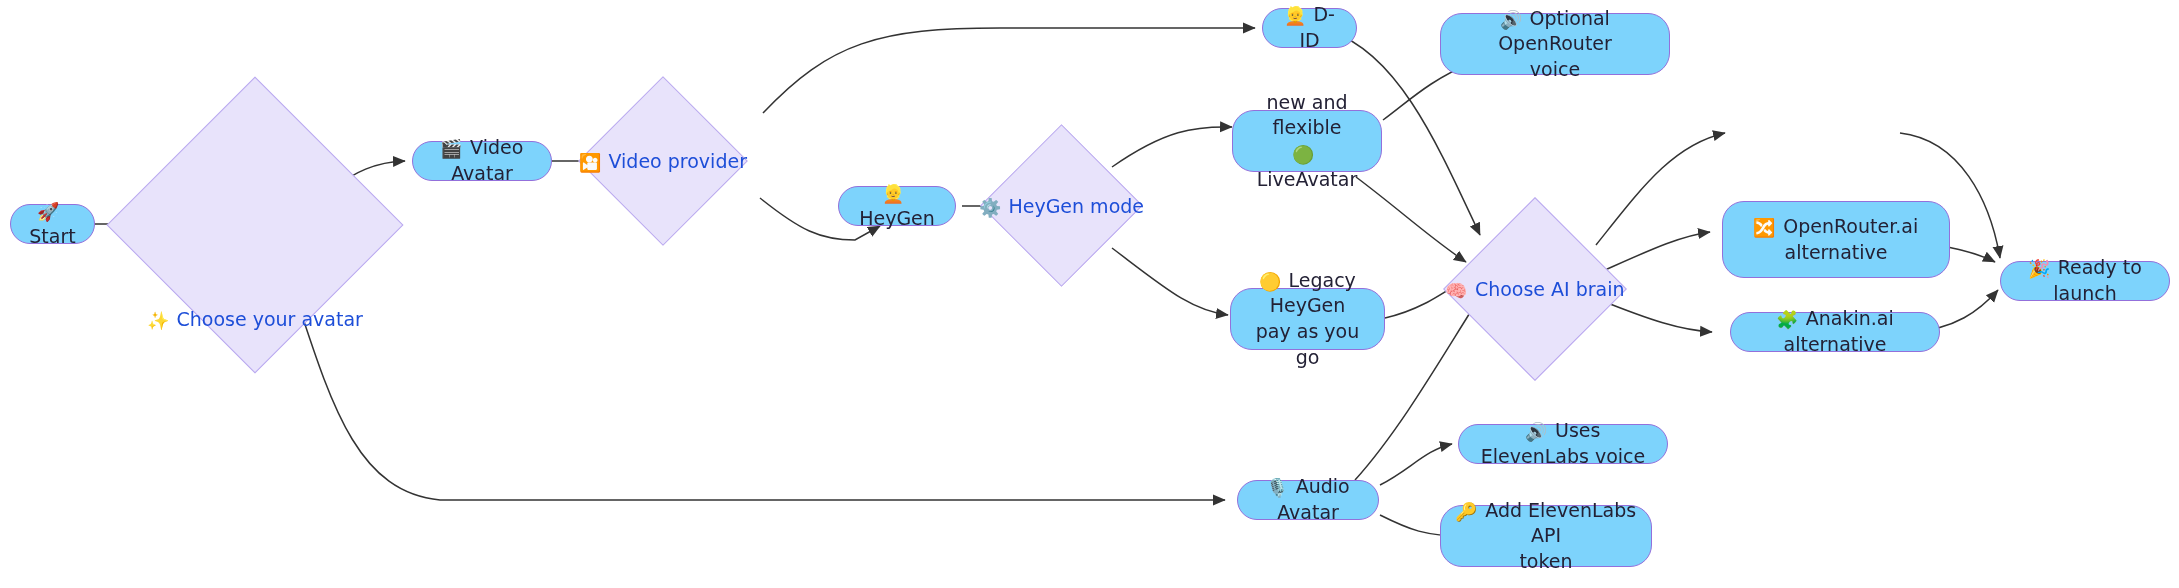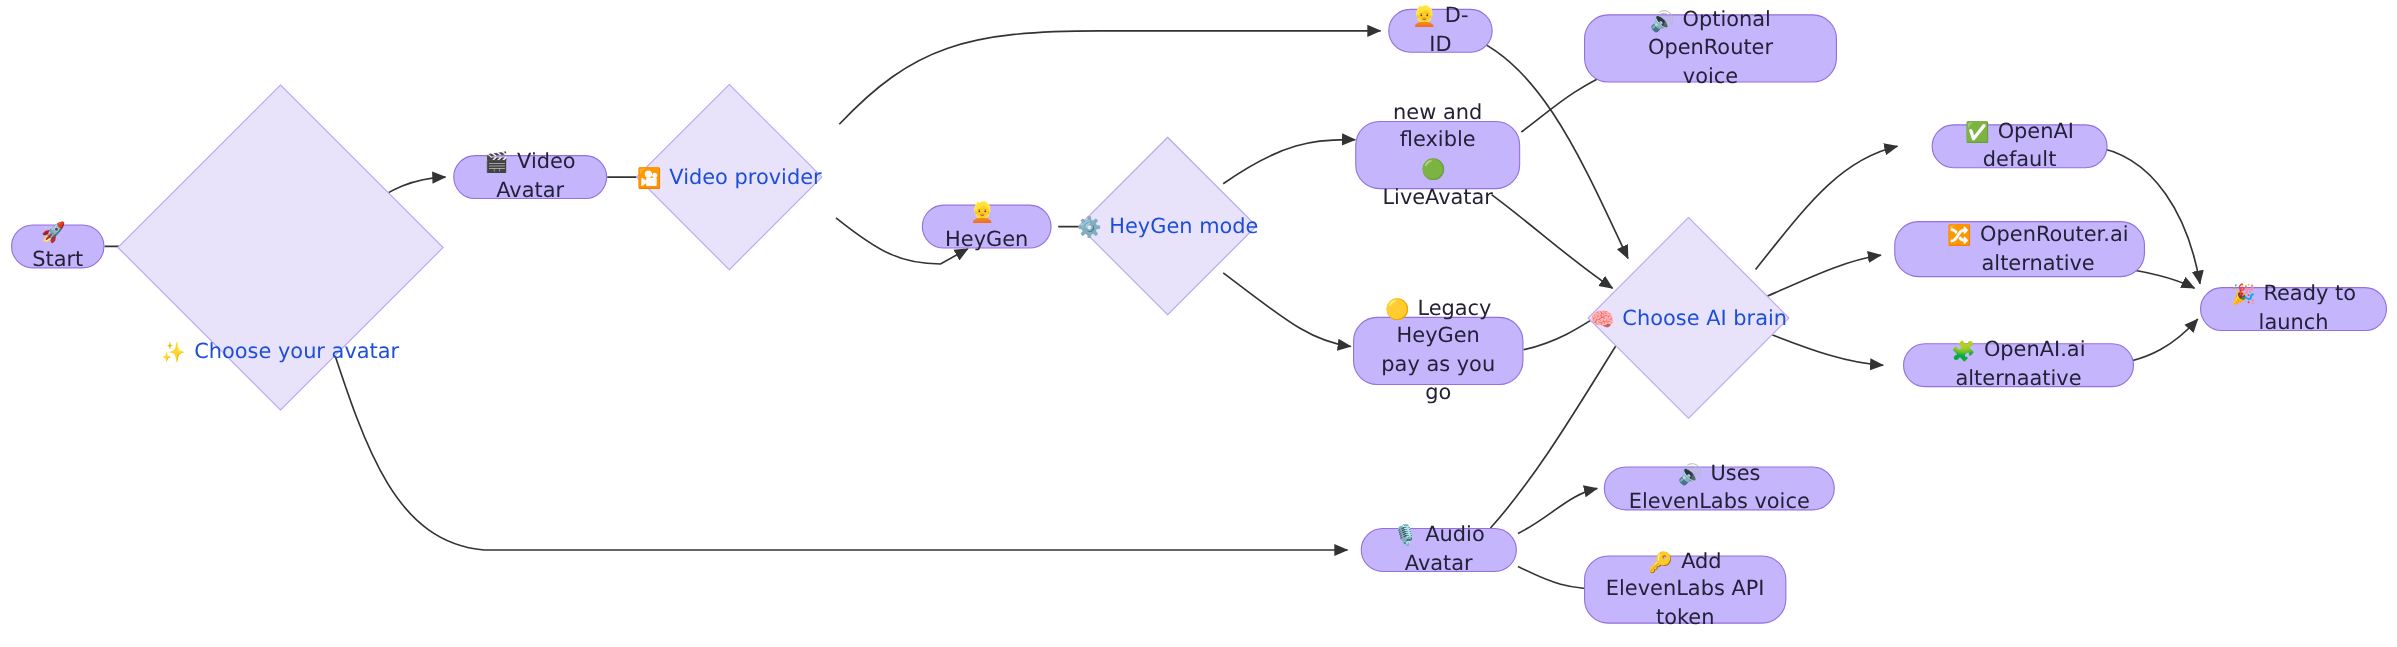--- a/index.html
+++ b/index.html
@@ -2,28 +2,27 @@
 <html><head>
 <meta charset="utf-8">
 <style>
   html,body{margin:0;padding:0;background:#ffffff;}
   body{font-family:"DejaVu Sans","Liberation Sans",sans-serif;}
   #stage{position:relative;width:2179px;height:588px;background:#ffffff;overflow:hidden;}
   #edges{position:absolute;left:0;top:0;width:2179px;height:588px;}
   .node{position:absolute;box-sizing:border-box;display:flex;align-items:center;justify-content:center;}
   .rect{
     border:1.6px solid #9370db;
-    background:#c4b5fd;
+    background:#7dd3fc;
     border-radius:22px;
     color:#232135;
     font-size:19px;
     line-height:1.35;
     text-align:center;
     padding:6px 14px;
-    justify-content:flex-end;
   }
   .rect .lbl{display:block;}
   .ico{display:inline-block;margin-right:7px;font-size:18px;line-height:1;vertical-align:-1px;}
   .diamond{
     background:transparent;
     border:none;
   }
   .diamond .dshape{
     position:absolute;left:0;top:0;width:100%;height:100%;
     background:#e8e3fb;
@@ -157,47 +156,44 @@
     </span>
   </div>
 
   <div class="node diamond" style="left:1470px;top:224px;width:130px;height:130px;">
     <div class="dshape"></div>
     <div class="dtxt">
       <span class="ico">🧠</span><span>Choose AI brain</span>
     </div>
   </div>
 
-  <div class="node rect" style="left:1756px;top:113px;width:160px;height:40px;">
-    <span><span class="ico">✅</span><span>OpenAI default</span></span>
-  </div>
 
-  <div class="node rect" style="left:1722px;top:201px;width:228px;height:51px;">
+  <div class="node rect" style="left:1722px;top:201px;width:228px;height:77px;">
     <span>
       <span class="lbl"><span class="ico">🔀</span><span>OpenRouter.ai</span></span>
       <span class="lbl">alternative</span>
     </span>
   </div>
 
   <div class="node rect" style="left:1730px;top:312px;width:210px;height:40px;">
-    <span><span class="ico">🧩</span><span>OpenAI.ai alternaative</span></span>
+    <span><span class="ico">🧩</span><span>Anakin.ai alternative</span></span>
   </div>
 
   <div class="node rect" style="left:2000px;top:261px;width:170px;height:40px;">
     <span><span class="ico">🎉</span><span>Ready to launch</span></span>
   </div>
 
   <div class="node rect" style="left:1237px;top:480px;width:142px;height:40px;">
     <span><span class="ico">🎙️</span><span>Audio Avatar</span></span>
   </div>
 
   <div class="node rect" style="left:1458px;top:424px;width:210px;height:40px;">
     <span><span class="ico">🔊</span><span>Uses ElevenLabs voice</span></span>
   </div>
 
-  <div class="node rect" style="left:1440px;top:505px;width:184px;height:62px;">
+  <div class="node rect" style="left:1440px;top:505px;width:212px;height:62px;">
     <span>
       <span class="lbl"><span class="ico">🔑</span><span>Add ElevenLabs API</span></span>
       <span class="lbl">token</span>
     </span>
   </div>
 
 </div>
 
 </body></html>

